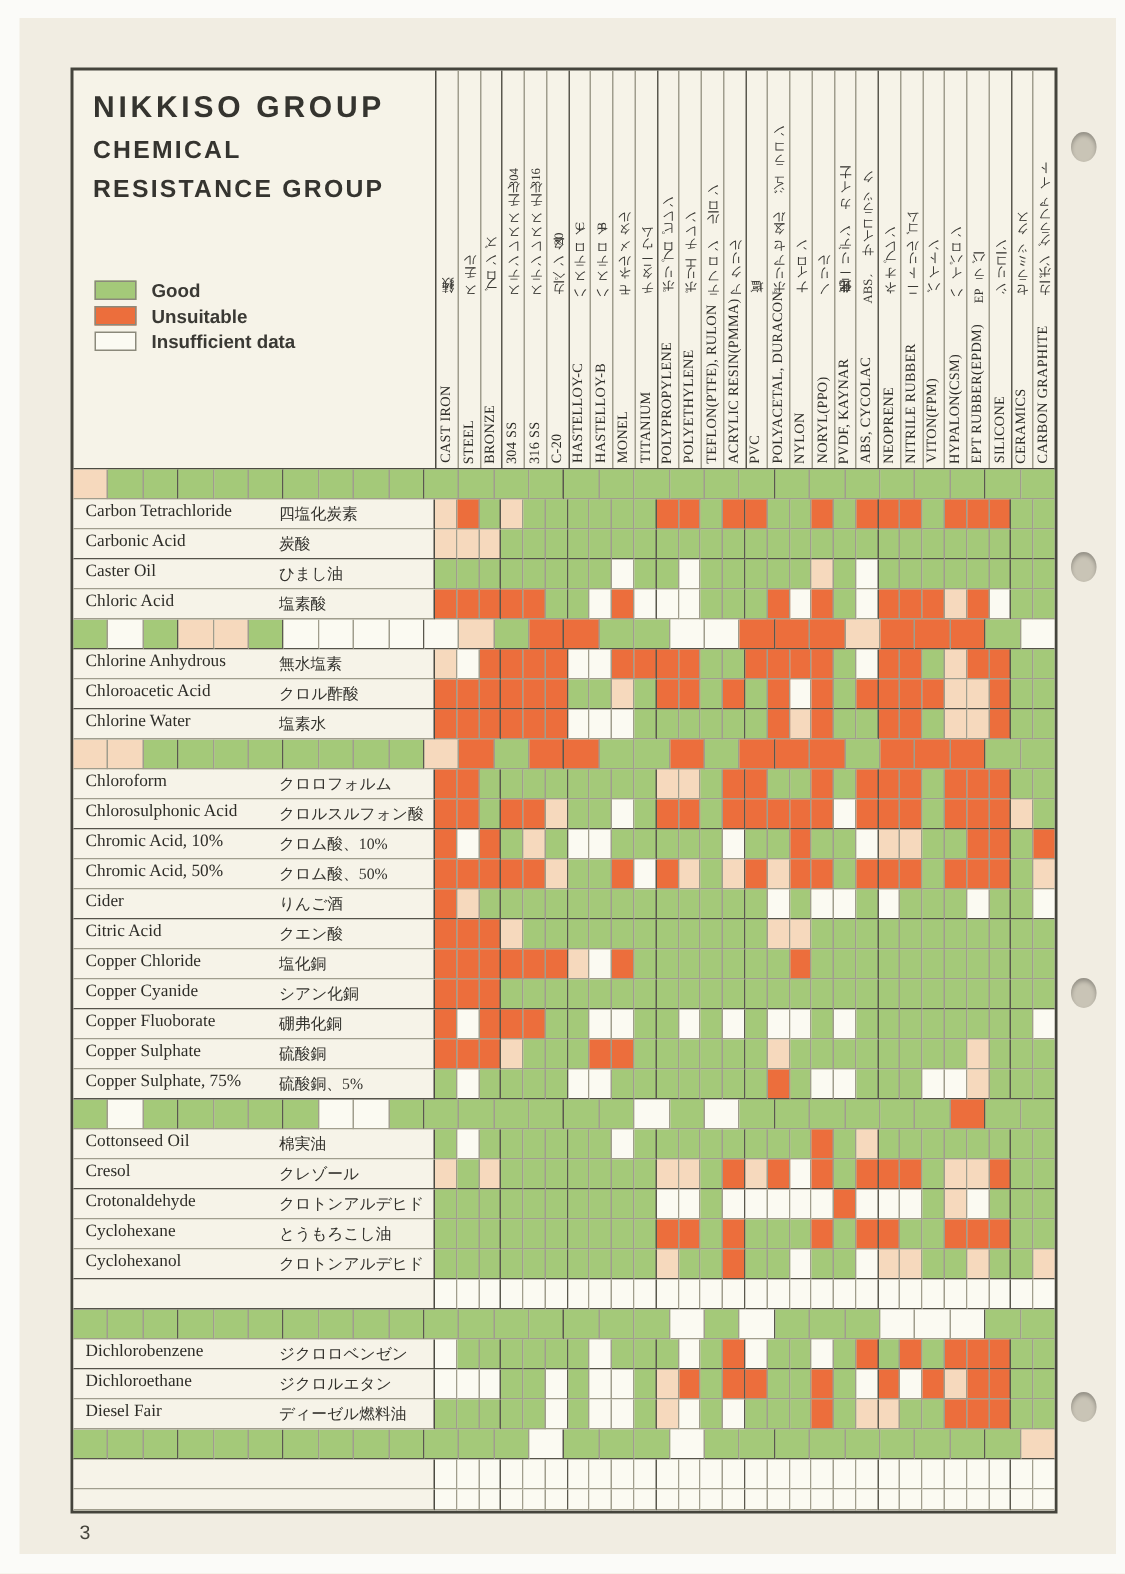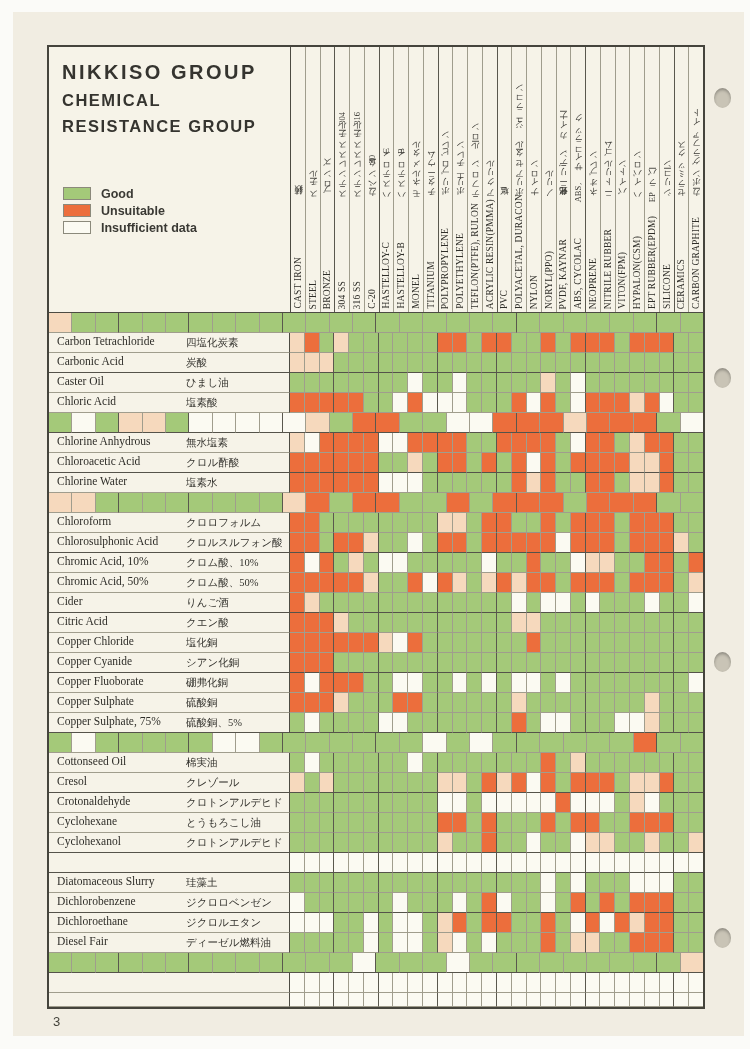--- a/index.html
+++ b/index.html
@@ -1288,24 +1288,20 @@
           <div class="cell" style="background: rgb(251, 250, 242);"></div>
           <div class="cell" style="background: rgb(251, 250, 242);"></div>
           <div class="cell" style="background: rgb(251, 250, 242);"></div>
           <div class="cell" style="background: rgb(251, 250, 242);"></div>
           <div class="cell cg" style="background: rgb(251, 250, 242);"></div>
           <div class="cell" style="background: rgb(251, 250, 242);"></div>
           <div class="cell" style="background: rgb(251, 250, 242);"></div>
         </div>
       </div>
       <div class="row">
-        <div class="rowlabel">
-          <span class="rl-en">Diatomaceous Slurry</span>
-          <span class="rl-ja">珪藻土</span>
-        </div>
         <div class="cells">
           <div class="cell" style="background: rgb(164, 201, 121);"></div>
           <div class="cell" style="background: rgb(164, 201, 121);"></div>
           <div class="cell cg" style="background: rgb(164, 201, 121);"></div>
           <div class="cell" style="background: rgb(164, 201, 121);"></div>
           <div class="cell" style="background: rgb(164, 201, 121);"></div>
           <div class="cell cg" style="background: rgb(164, 201, 121);"></div>
           <div class="cell" style="background: rgb(164, 201, 121);"></div>
           <div class="cell" style="background: rgb(164, 201, 121);"></div>
           <div class="cell" style="background: rgb(164, 201, 121);"></div>

